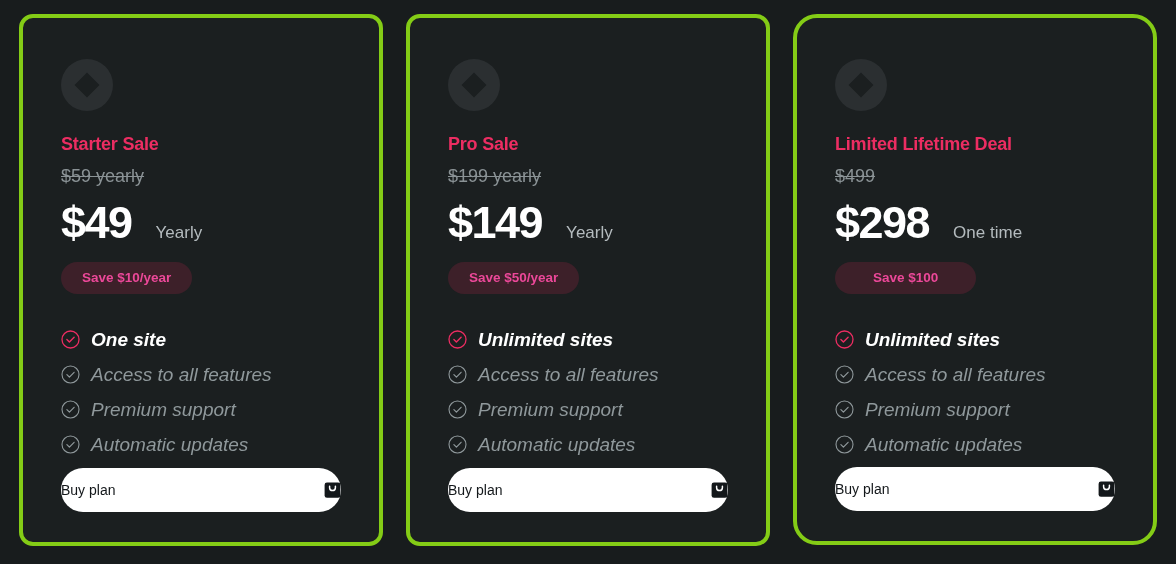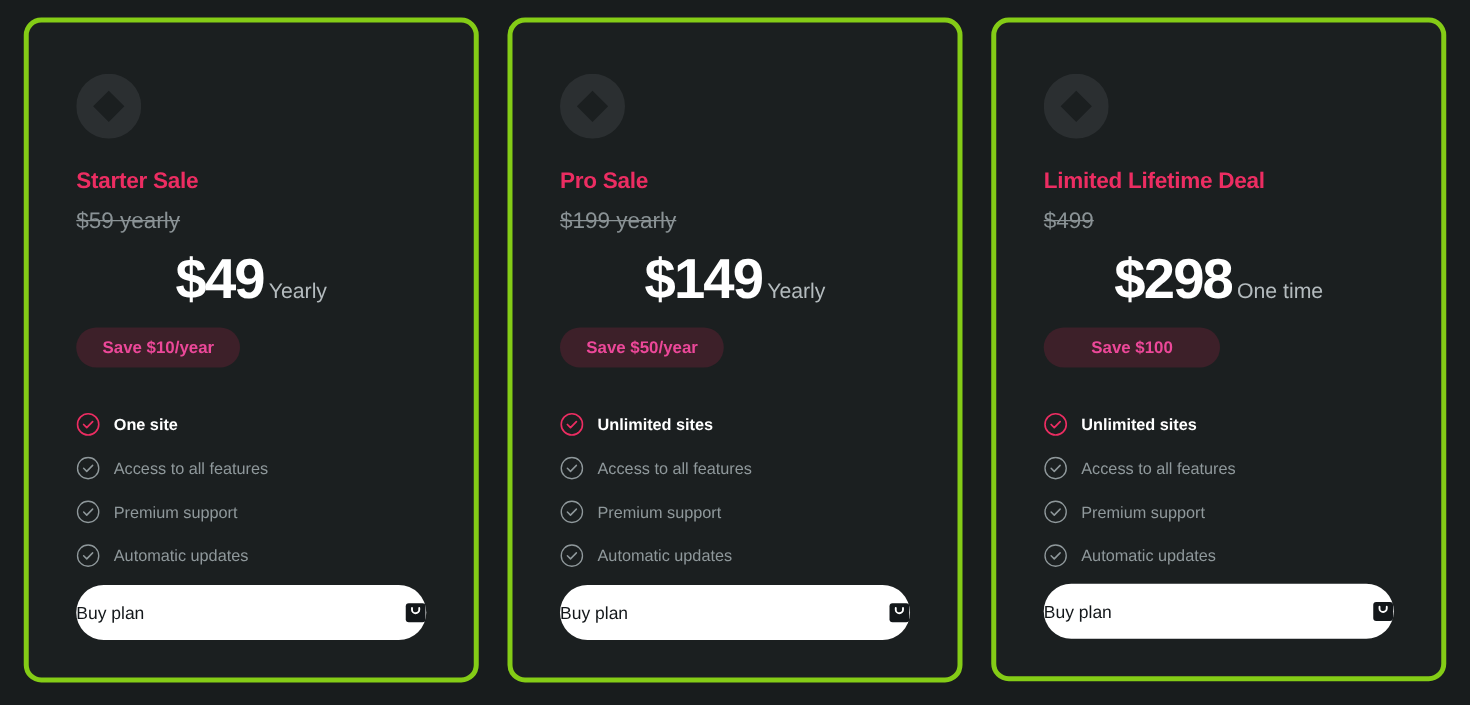--- a/index.html
+++ b/index.html
@@ -28,21 +28,21 @@
     width: 364px;
     box-sizing: border-box;
     background: #1b1f20;
     border: 4px solid #84cc16;
     border-radius: 14px;
     padding: 41px 38px 30px 38px;
     display: flex;
     flex-direction: column;
   }
   .plan-card.tall { min-height: 532px; }
-  .plan-card.short { min-height: 531px; }
+  .plan-card.short { min-height: 531px; border-radius: 24px; }
 
   
   .plan-icon {
     width: 52px;
     height: 52px;
     margin-bottom: 23px;
   }
   .plan-icon svg { display: block; }
 
   
@@ -64,24 +64,23 @@
     text-decoration-thickness: 1px;
     line-height: 1.2;
     margin-bottom: 13px;
     white-space: nowrap;
   }
 
   
   .price-row {
     display: flex;
     align-items: baseline;
-    gap: 4px;
+    gap: 24px;
     margin-bottom: 17px;
     white-space: nowrap;
-    justify-content: center;
   }
   .price-amount {
     font-size: 45px;
     font-weight: bold;
     color: #ffffff;
     letter-spacing: -1.5px;
     line-height: 1;
   }
   .price-period {
     font-size: 17px;
@@ -113,23 +112,24 @@
     display: flex;
     align-items: center;
     gap: 11px;
     height: 26px;
     margin-bottom: 9px;
   }
   .feature-item:last-child { margin-bottom: 0; }
   .feature-check { width: 19px; height: 19px; flex: 0 0 19px; }
   .feature-check svg { display: block; }
   .feature-label {
-    font-size: 13px;
+    font-size: 19px;
     color: #8f989b;
     line-height: 1;
+    font-style: italic;
   }
   .feature-item.highlight .feature-label {
     color: #ffffff;
     font-weight: bold;
   }
 
   
   .buy-button {
     margin-top: auto;
     display: flex;

